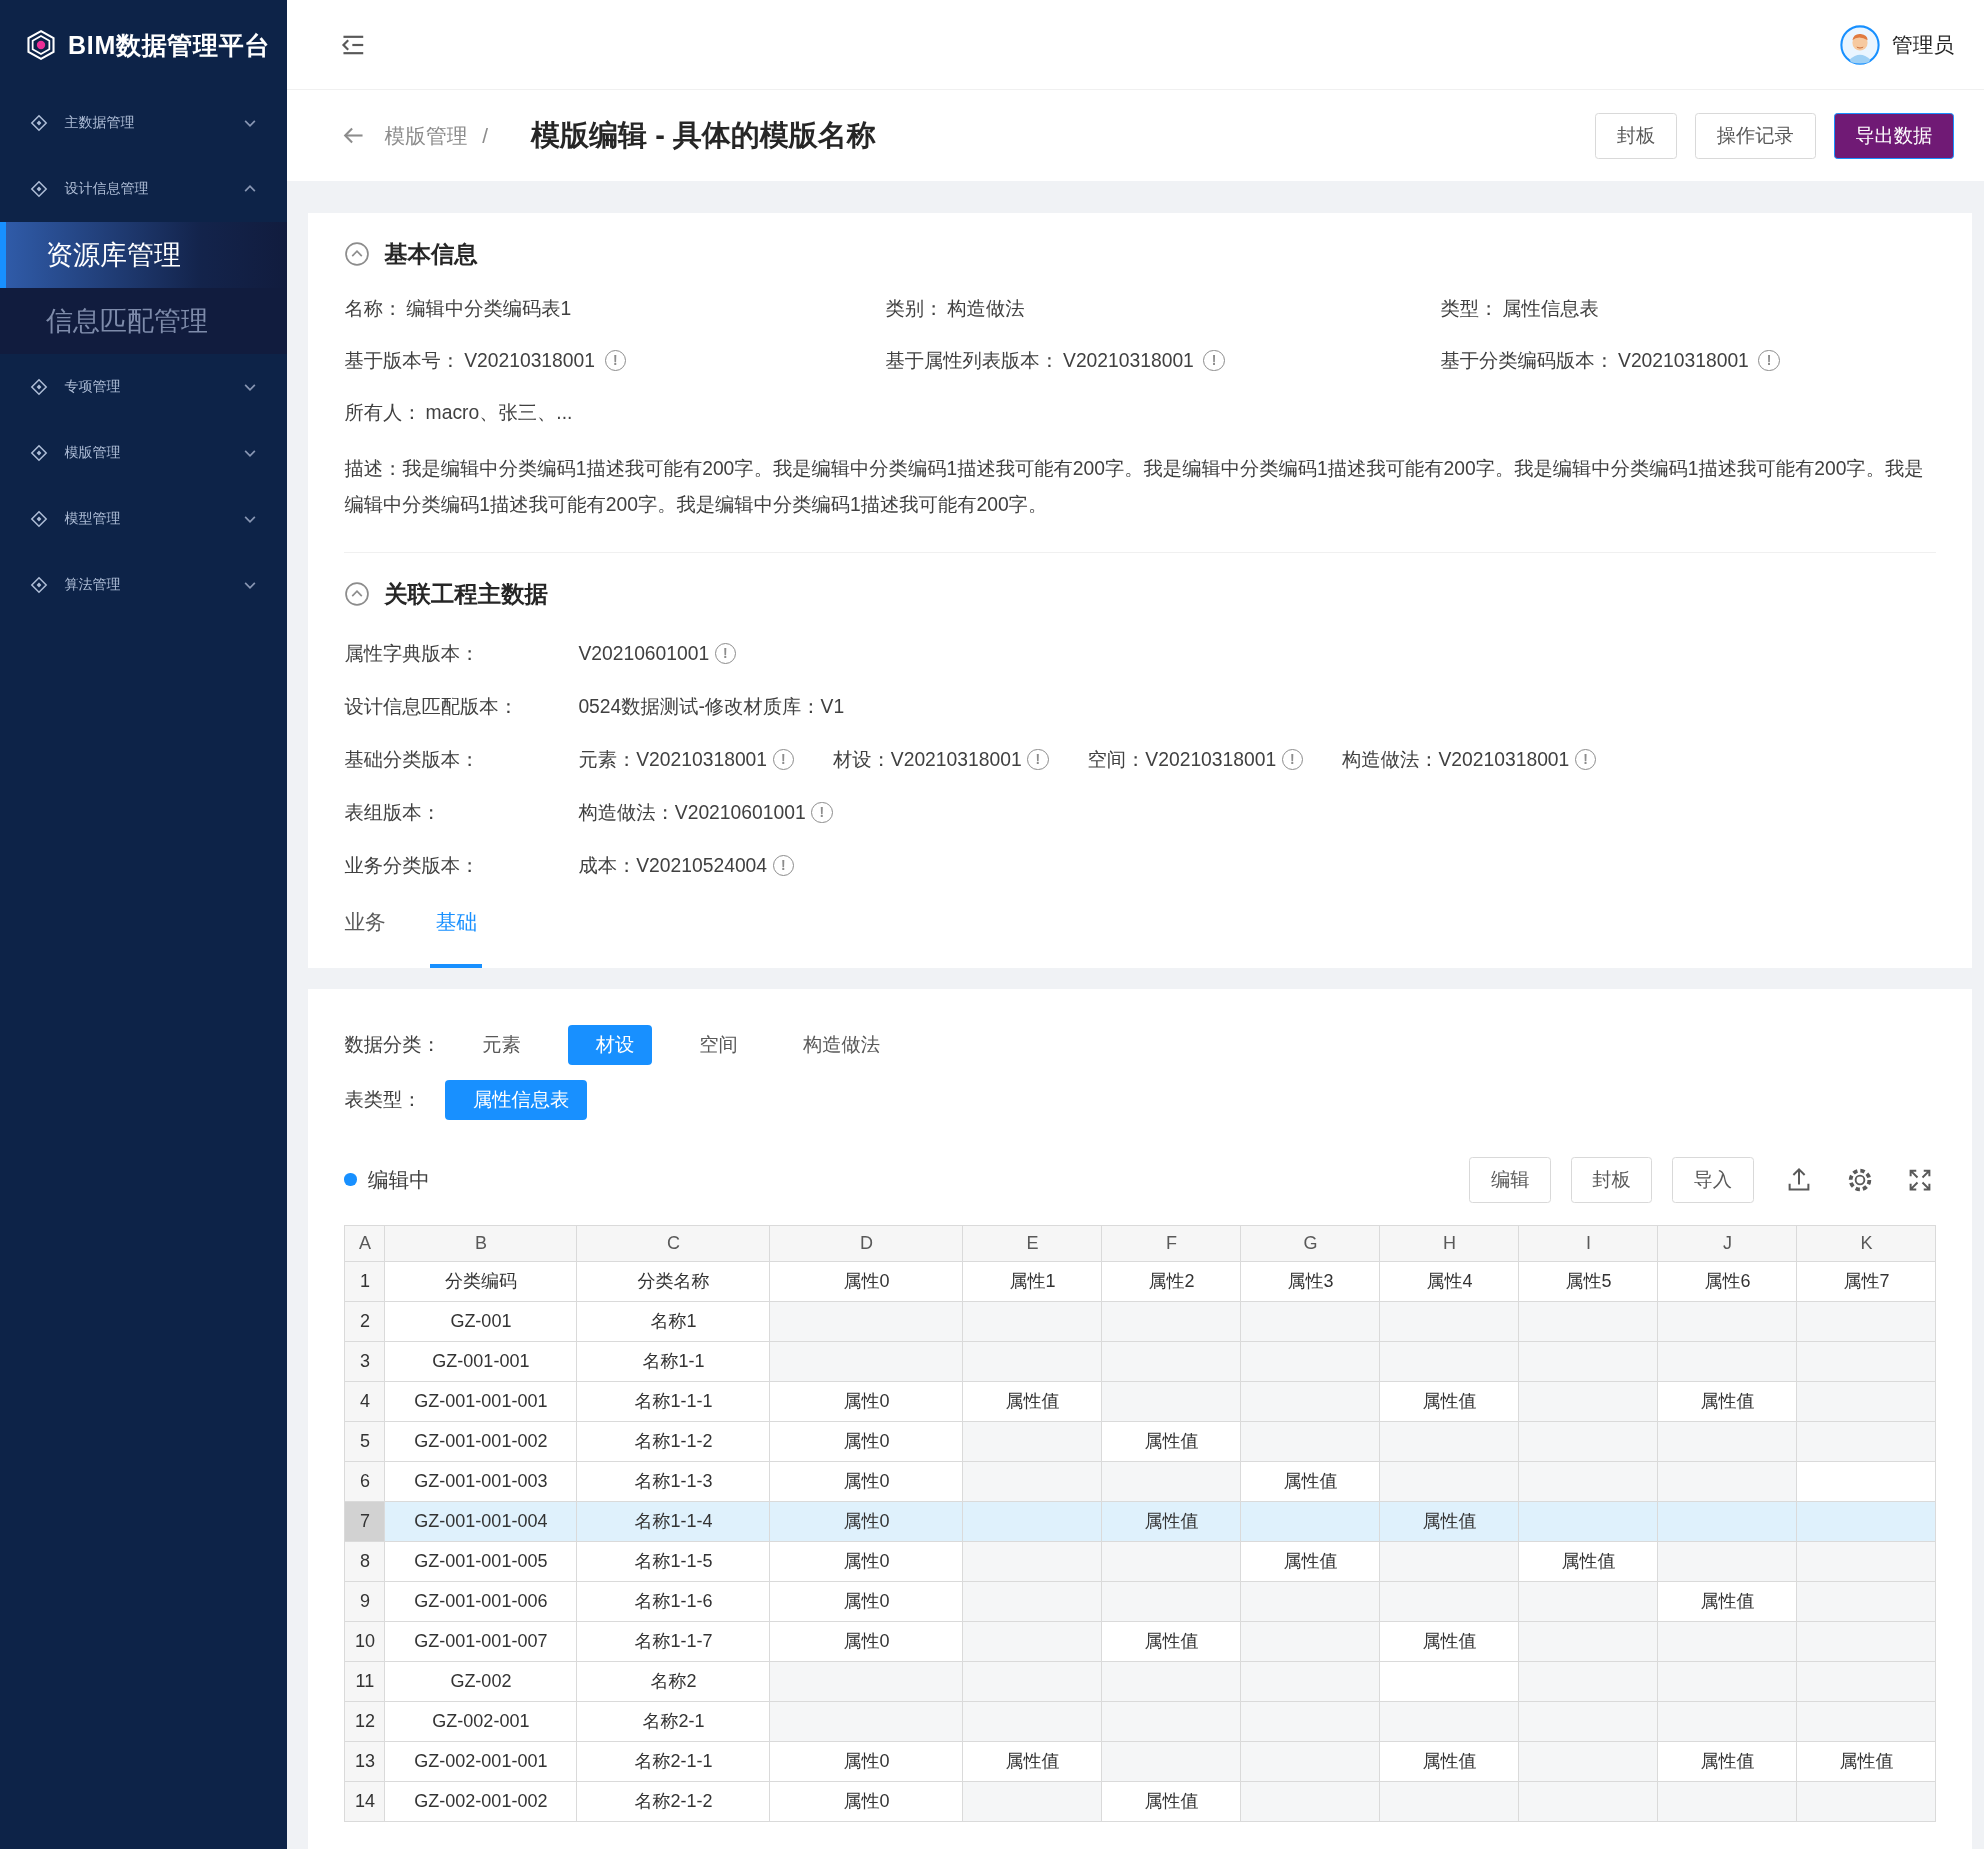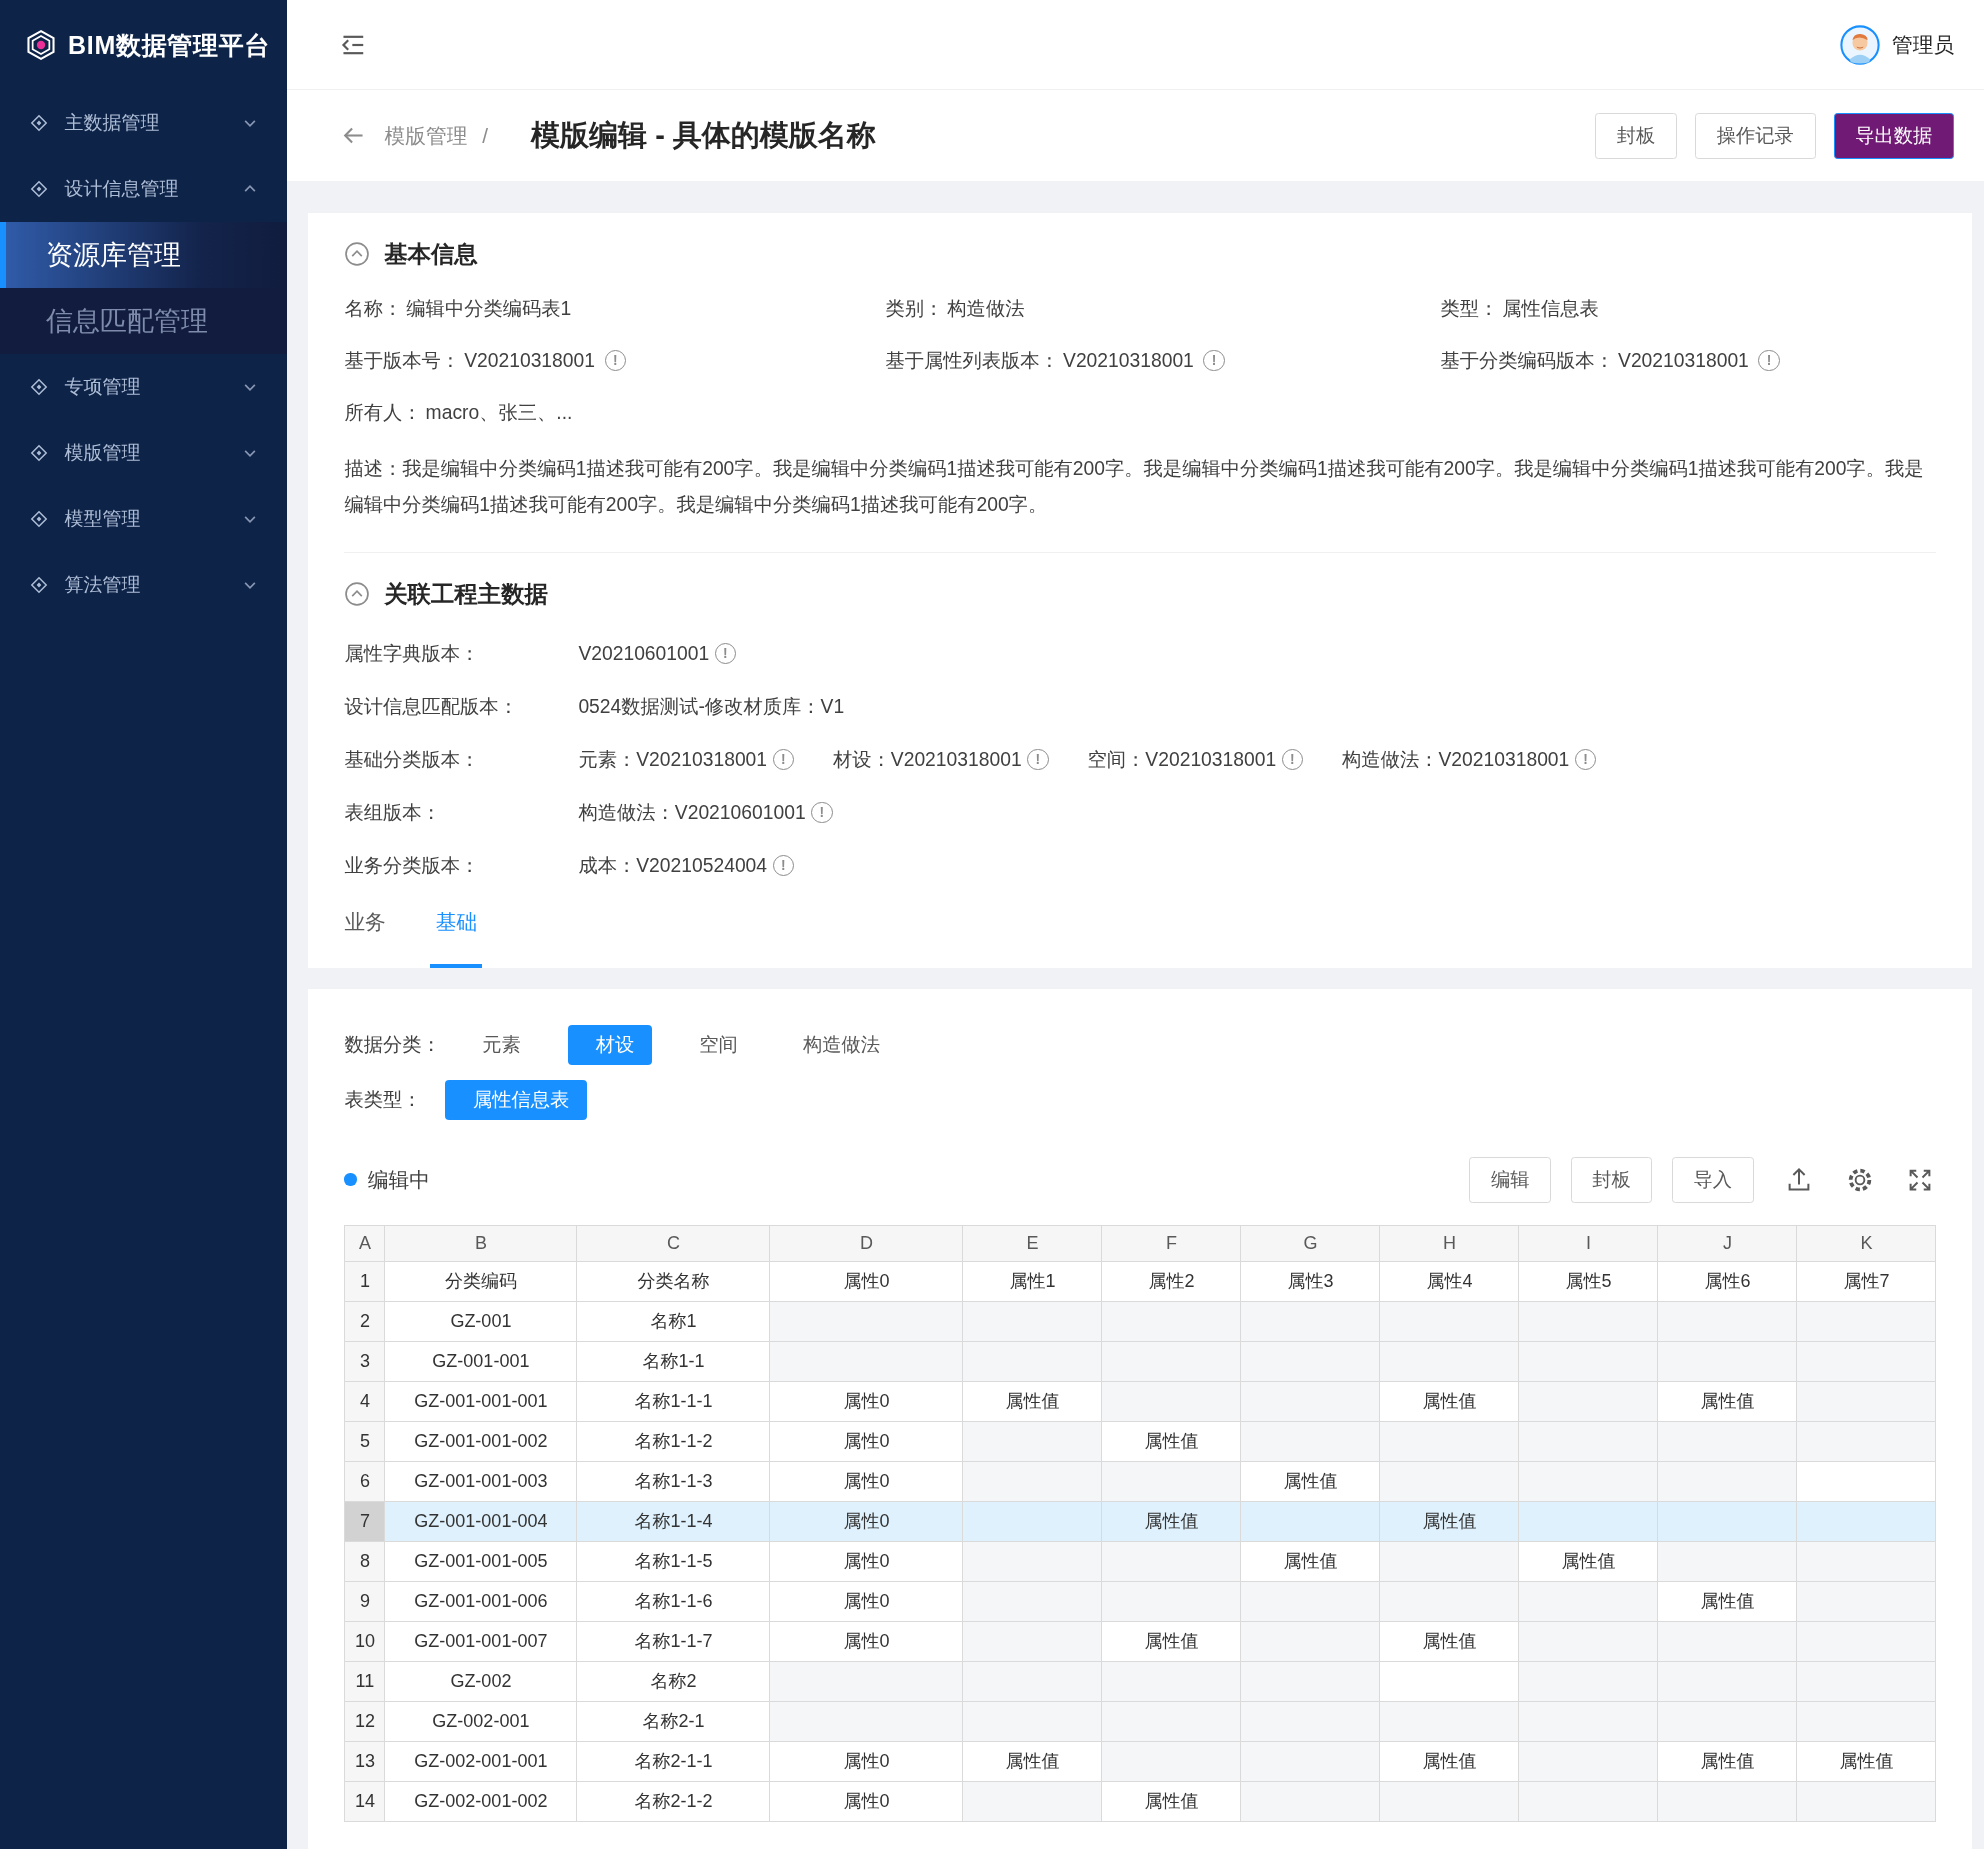--- a/index.html
+++ b/index.html
@@ -5,21 +5,21 @@
   * { margin:0; padding:0; box-sizing:border-box; }
   html,body { width:1985px; height:1850px; overflow:hidden;
     font-family:"Liberation Sans","DejaVu Sans",sans-serif; background:#f0f2f5; }
   .root { display:flex; width:1985px; height:1850px; }
 
   
   .sidebar { width:287px; min-width:287px; height:100%; background:#0d2348; color:#b9c5da; }
   .logo-row { height:90px; display:flex; align-items:center; padding-left:25px; gap:11px; }
   .logo-title { color:#ffffff; font-size:25px; font-weight:700; letter-spacing:0.7px; }
   .menu-item { height:66px; display:flex; align-items:center; padding:0 27.6px 0 30px; gap:16.5px;
-    font-size:19px; color:#aebdd6; cursor:pointer; }
+    font-size:14px; color:#aebdd6; cursor:pointer; }
   .menu-item .mi-label { flex:1; }
   .chev { width:18px; height:18px; }
   .submenu { background:#111c3e; }
   .sub-item { height:66px; display:flex; align-items:center; padding-left:46px; font-size:27px; color:#7e8baa; position:relative; cursor:pointer; }
   .sub-item.active { color:#ffffff;
     background:linear-gradient(90deg, rgba(54,104,190,0.85) 0%, rgba(23,49,99,0.35) 70%, rgba(17,28,62,0.1) 100%); }
   .sub-item.active::before { content:""; position:absolute; left:0; top:0; width:6.2px; height:100%; background:#1890ff; }
 
   
   .main { flex:1; display:flex; flex-direction:column; background:#f0f2f5; }

